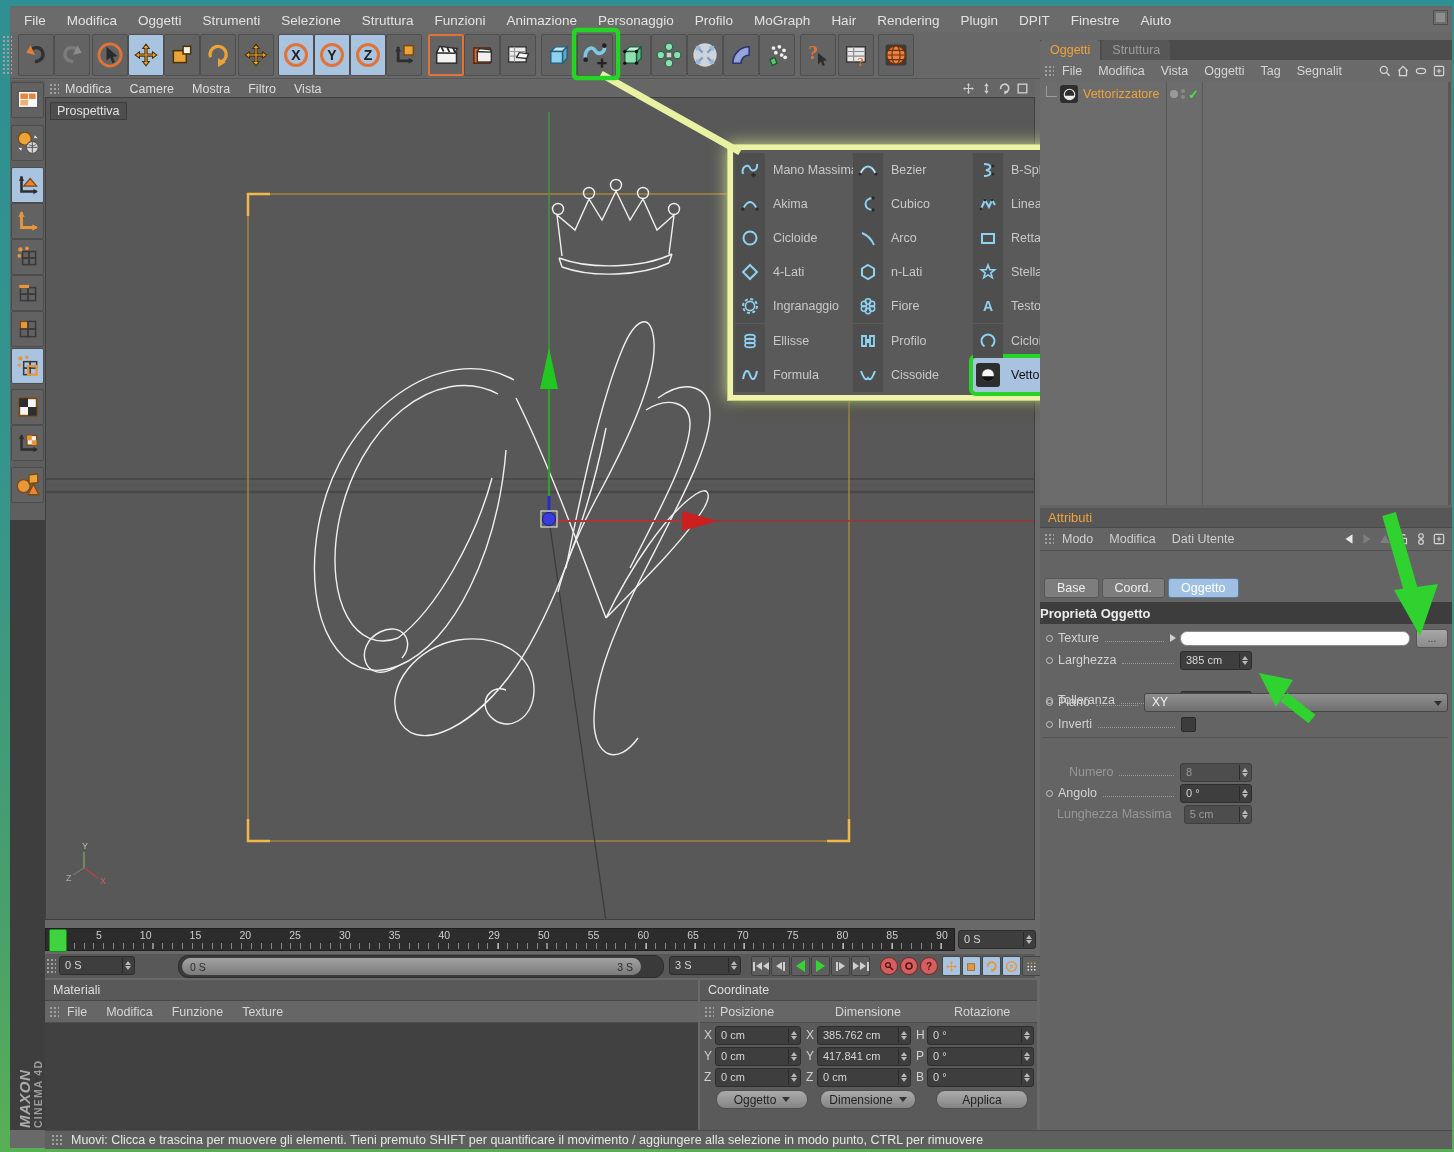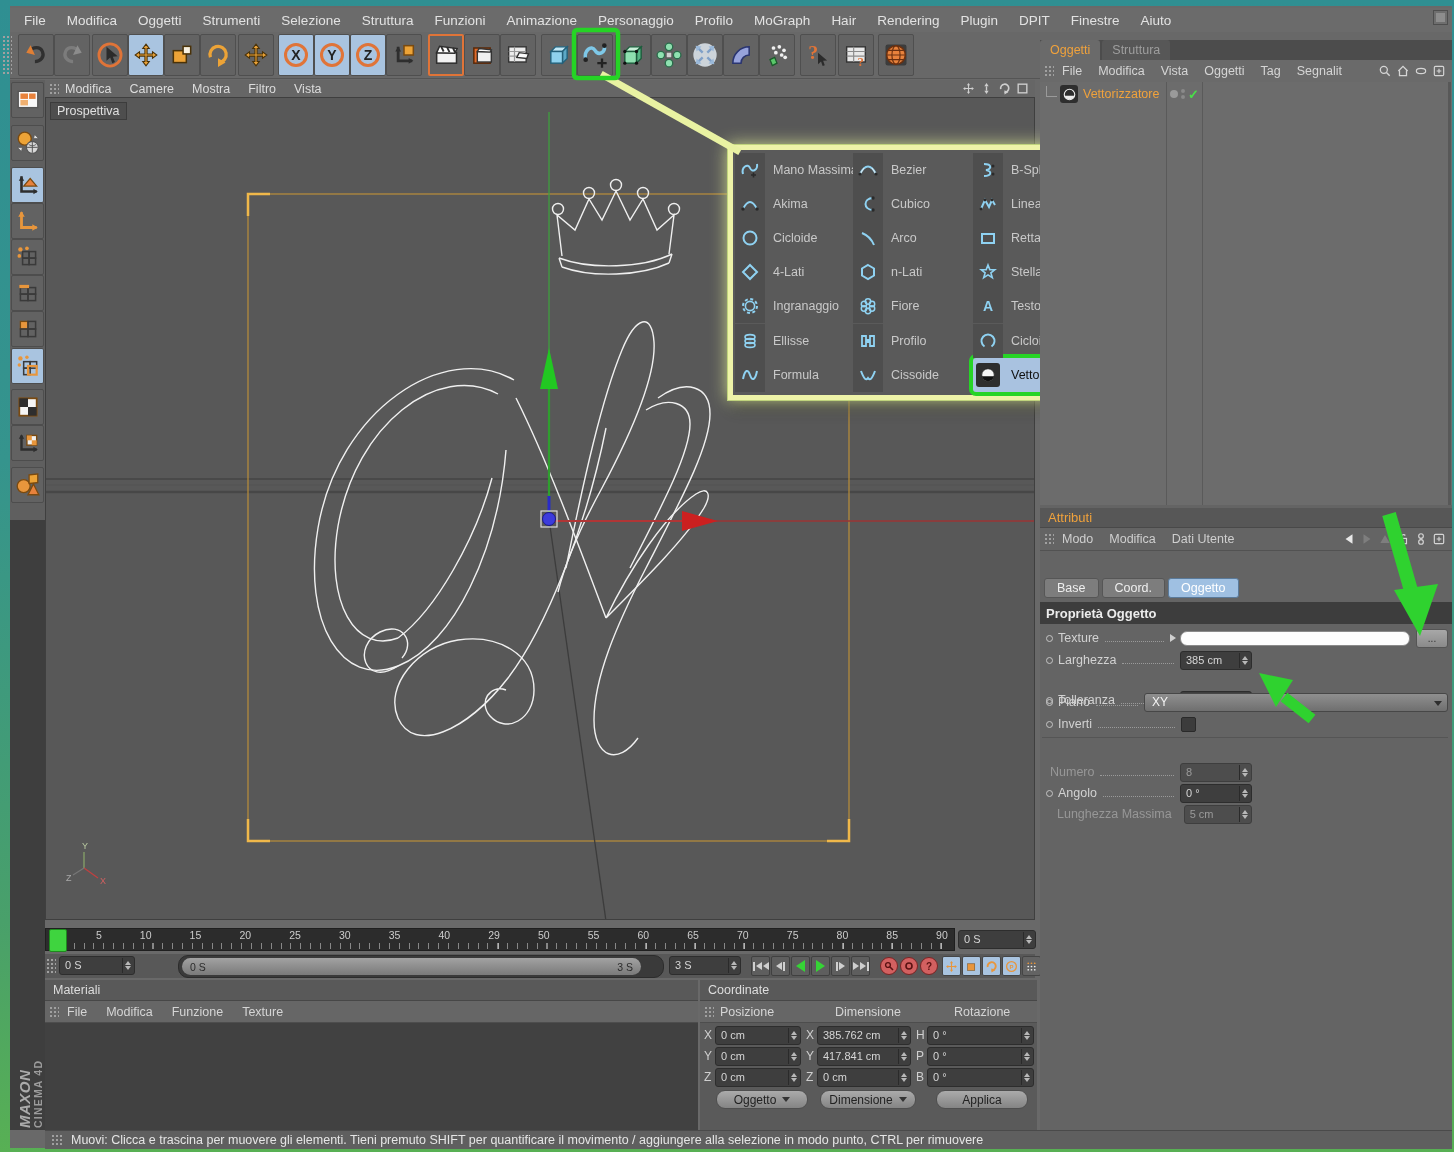--- a/index.html
+++ b/index.html
@@ -110,21 +110,21 @@
     border-bottom:1px solid #494949;color:#f0a23c;font-size:13px;display:flex;align-items:center;padding-left:8px;box-sizing:border-box;}
   #attrmenu{position:absolute;left:1040px;top:528px;right:2px;height:22px;background:#646464;
     border-bottom:1px solid #525252;display:flex;align-items:center;}
   #attrmenu .mitem{color:#cfcfcf;font-size:12.5px;margin-right:16px;}
   #attrobj{position:absolute;left:1040px;top:552px;right:2px;height:24px;display:flex;align-items:center;
     color:#e2e2e2;font-size:13px;gap:6px;padding-left:6px;box-sizing:border-box;}
   .atab{height:20px;padding:0 12px;background:#7d7d7d;border:1px solid #565656;border-radius:3px;
     color:#efefef;font-size:12.5px;display:flex;align-items:center;margin-right:3px;box-sizing:border-box;}
   .atab.on{background:#9fc0e2;color:#fff;border-color:#5a7a9a;}
   #asect{position:absolute;left:1040px;top:602px;right:2px;height:22px;background:#3d3d3d;color:#ececec;
-    font-size:13px;font-weight:bold;display:flex;align-items:center;padding-left:6px;box-sizing:border-box;}
+    font-size:13px;font-weight:bold;display:flex;align-items:center;box-sizing:border-box;}
   .arow{position:absolute;left:1046px;width:402px;height:20px;display:flex;align-items:center;}
   .blt{width:5px;height:5px;border:1px solid #c4c4c4;border-radius:50%;margin-right:5px;flex:none;}
   .albl{color:#d2d2d2;font-size:12.5px;white-space:nowrap;}
   .albl.dim{color:#979797;}
   .ldr{flex:1;margin:6px 6px 0 6px;border-bottom:1.5px dotted #9a9a9a;height:1px;}
   .dd{position:relative;background:linear-gradient(#8f8f8f,#6f6f6f);border:1px solid #474747;border-radius:3px;
     color:#f4f4f4;font-size:12px;height:19px;line-height:17px;padding:0 18px 0 7px;box-sizing:border-box;}
   .dd:after{content:"";position:absolute;right:5px;top:7px;width:0;height:0;
     border-left:4px solid rgba(0,0,0,0);border-right:4px solid rgba(0,0,0,0);border-top:5px solid #2e2e2e;}
   .chk{width:13px;height:13px;background:#3c3c3c;border:1px solid #2a2a2a;border-radius:2px;}
@@ -1094,21 +1094,21 @@
   <div class="dd" style="width:304px"><span>XY</span></div>
 </div>
 <div class="arow" style="top:714px">
   <span class="blt"></span>
   <span class="albl">Inverti</span>
   <span class="ldr"></span>
   <span class="chk" style="margin-right:252px"></span>
 </div>
 <div style="position:absolute;left:1042px;top:737px;width:406px;height:1px;background:#555"></div>
 <div class="arow" style="top:762px">
-  <span class="albl dim" style="margin-left:4px">Numero</span>
+  <span class="albl dim" style="margin-left:23px">Numero</span>
   <span class="ldr"></span>
   <div class="fld dis" style="width:72px;margin-right:196px"><span>8</span><span class="sp">
           <i class="u"></i>
           <i class="d"></i>
         </span></div>
 </div>
 <div class="arow" style="top:783px">
   <span class="blt"></span>
   <span class="albl">Angolo</span>
   <span class="ldr"></span>

